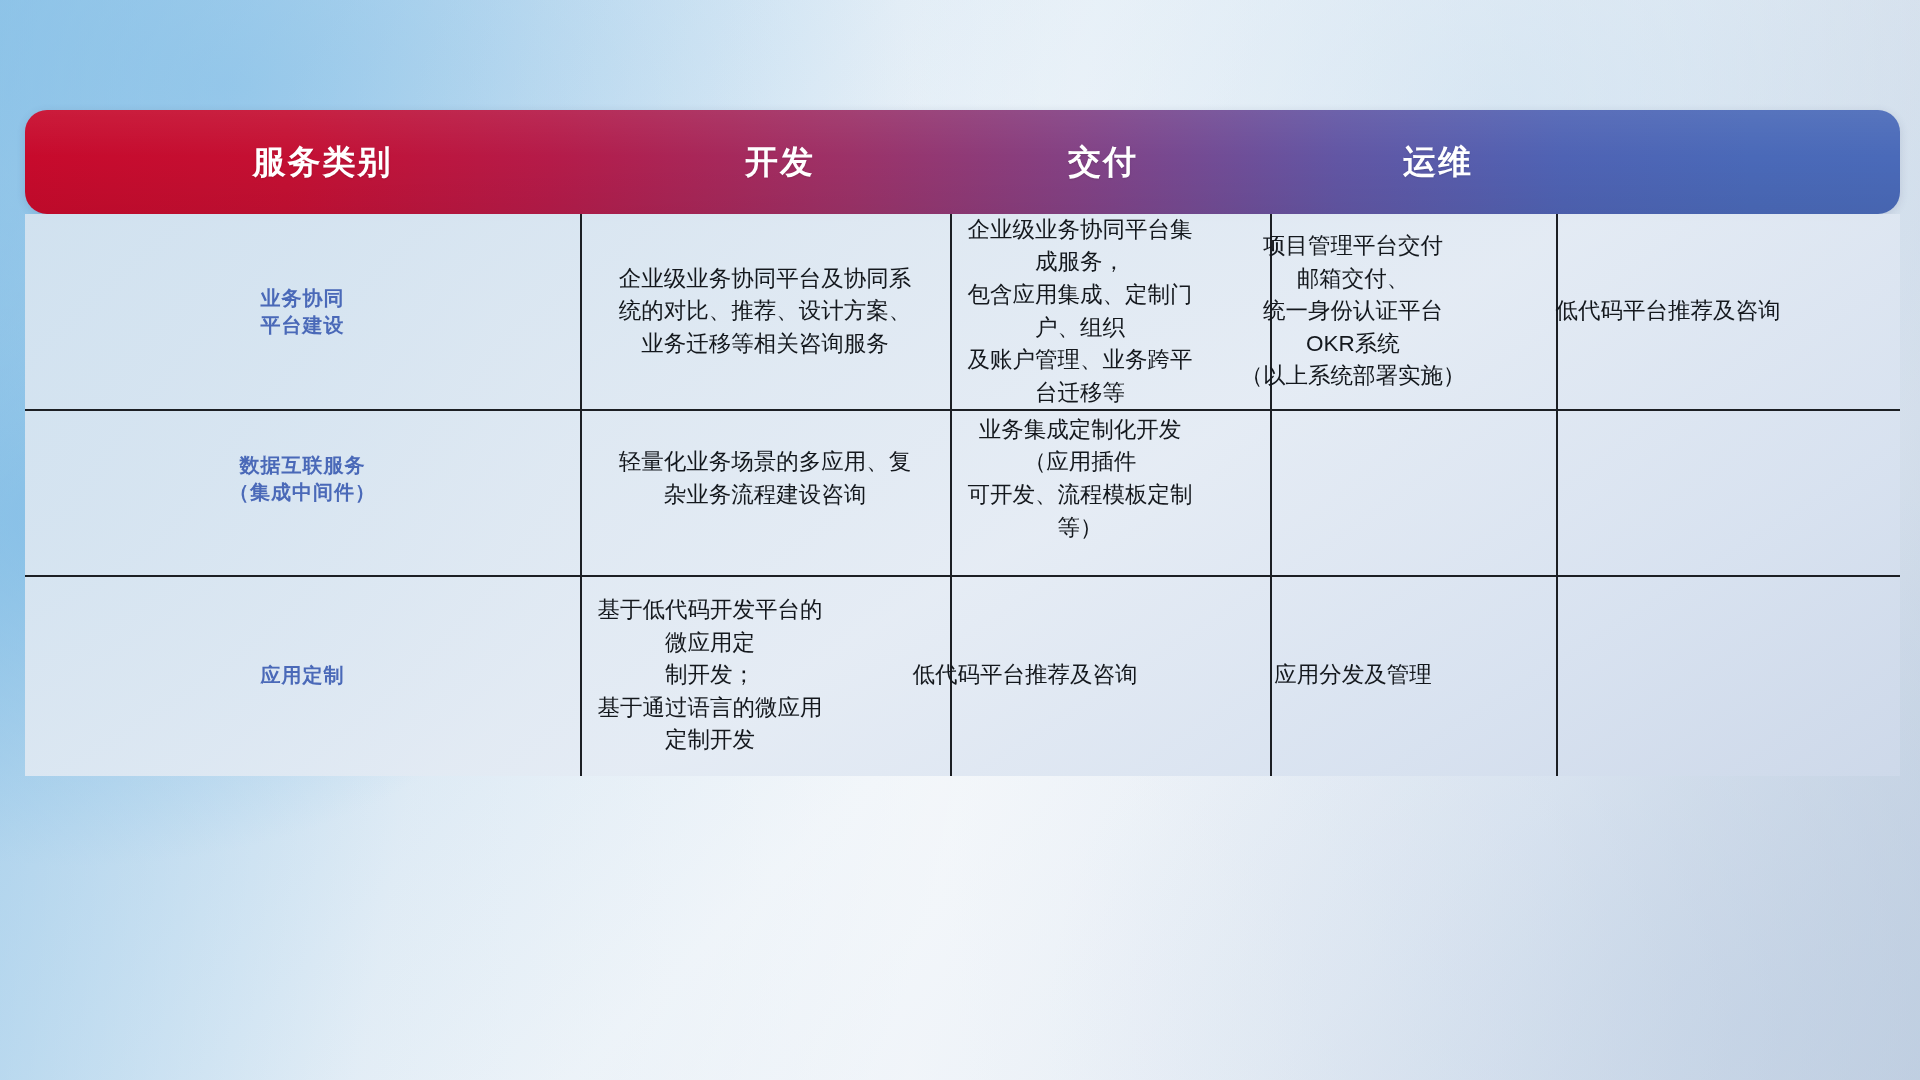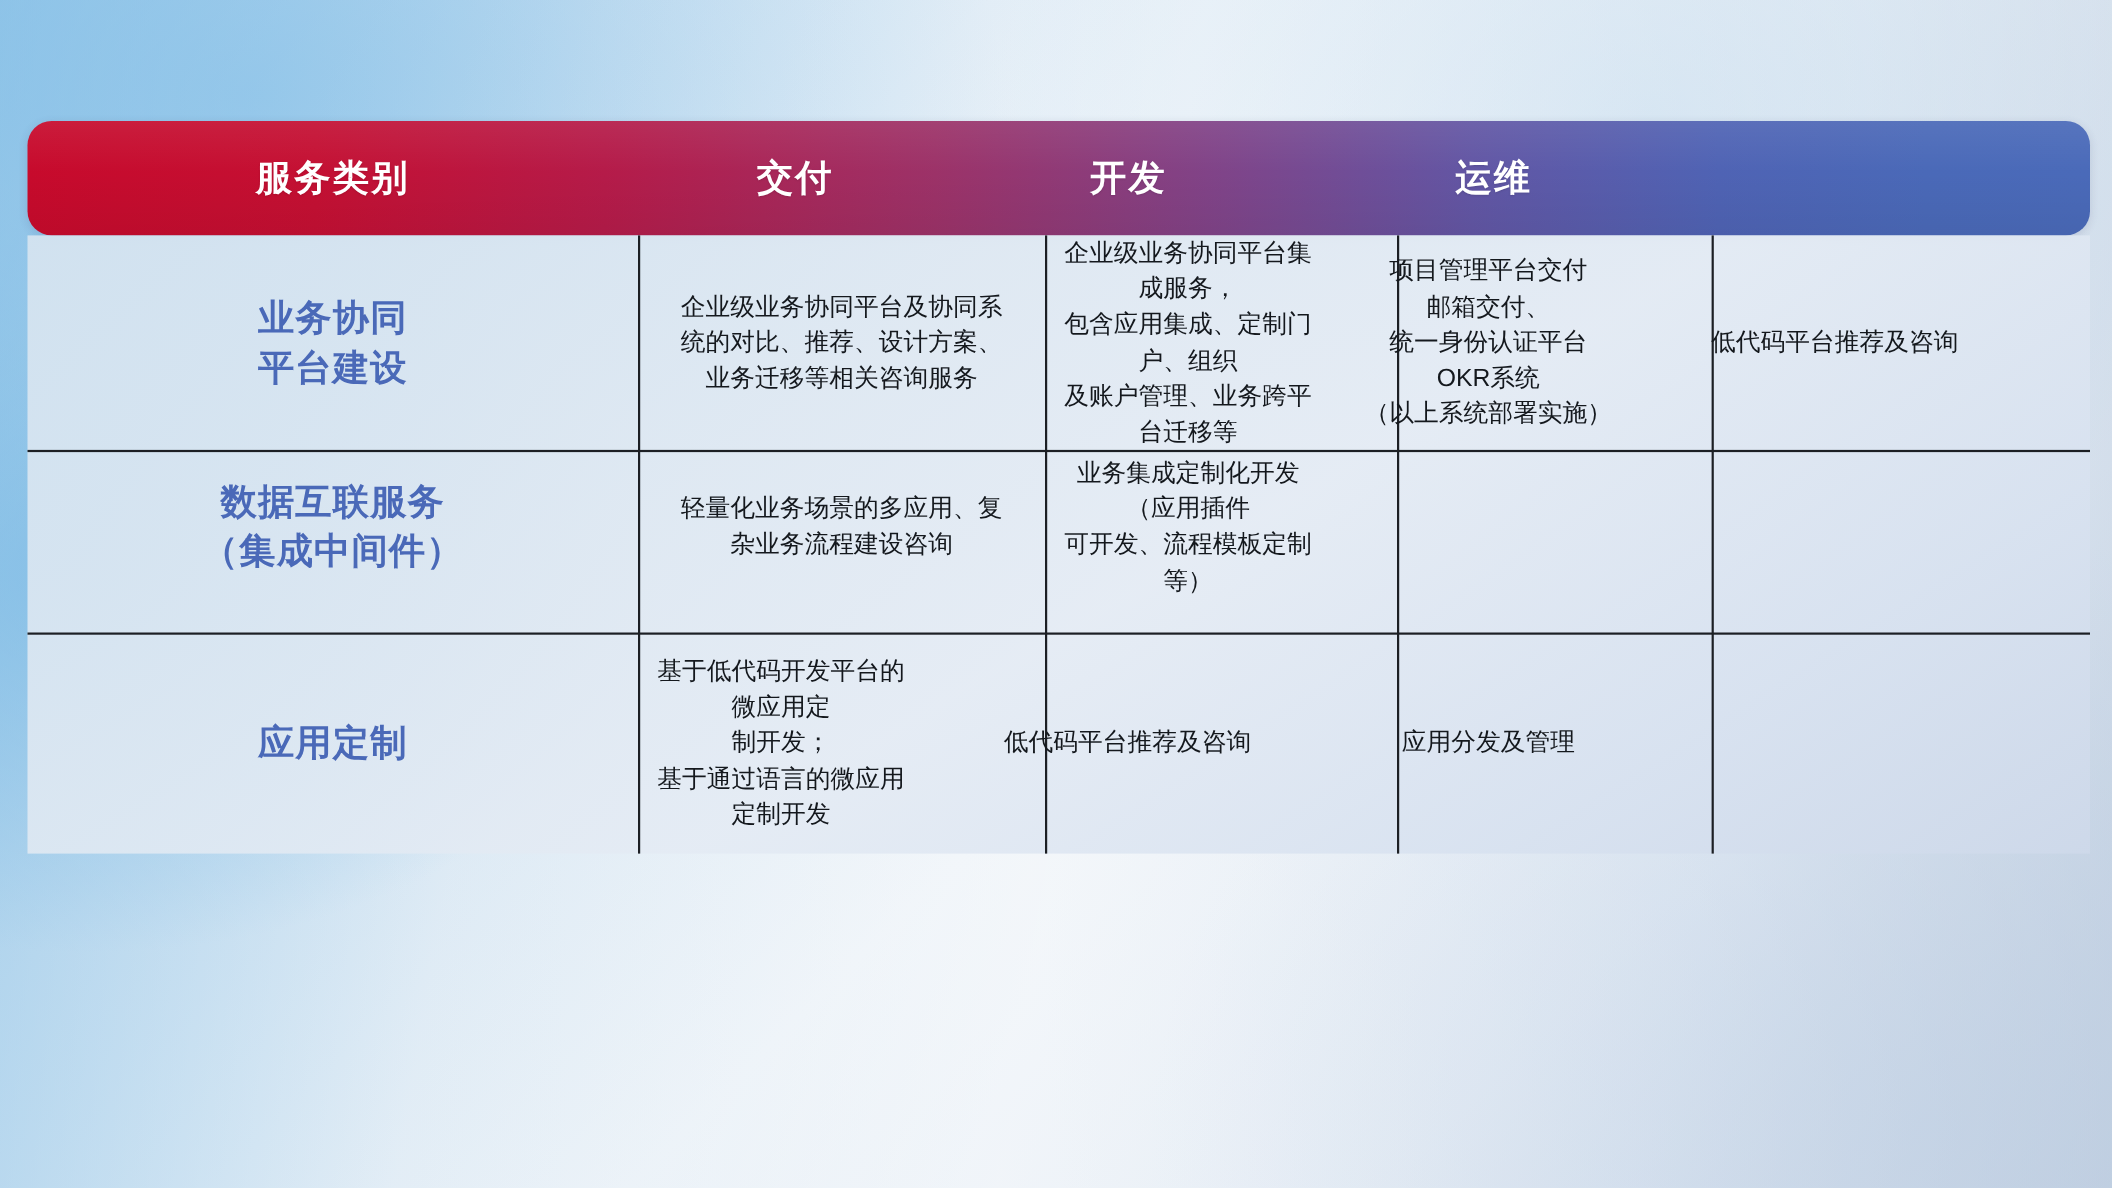--- a/index.html
+++ b/index.html
@@ -41,20 +41,21 @@
   .table-header::after{
     content:""; position:absolute; inset:0;
     background:linear-gradient(180deg, rgba(255,255,255,0.07) 0%, rgba(255,255,255,0) 45%, rgba(0,0,0,0.05) 100%);
     pointer-events:none;
   }
   .th {
     color:#ffffff; font-weight:bold; font-size:33px;
     letter-spacing:2px; text-align:center;
     position:relative; z-index:2;
     text-shadow:0 1px 2px rgba(0,0,0,0.12);
+    margin-left:20px;
   }
 
   .table-body {
     position:absolute; left:0; top:104px; width:100%; height:562px;
     background:linear-gradient(150deg,
        rgba(214,228,240,0.92) 0%,
        rgba(222,232,242,0.92) 30%,
        rgba(228,235,244,0.9) 55%,
        rgba(216,226,240,0.92) 80%,
        rgba(206,217,234,0.92) 100%);
@@ -75,21 +76,21 @@
     position:absolute; top:0; width:2px; height:562px;
     background:#1c1f24;
   }
 
   .cell {
     display:flex; align-items:center; justify-content:center;
     padding:6px 14px; text-align:center;
     color:#14181d; font-size:22.5px; line-height:1.45;
   }
   .cell.label {
-    color:#4a69b8; font-weight:bold; font-size:33px;
+    color:#4a69b8; font-weight:bold; font-size:20px;
     line-height:1.35; letter-spacing:1px;
   }
   .cell.empty { }
 
   
   .c0 { width:555px; }   
   .c1 { width:370px; }   
   .c2 { width:260px; }   
   .c3 { width:286px; }   
   .c4 { width:344px; }   
@@ -104,22 +105,22 @@
 </style>
 </head>
 <body>
 
 <div id="bg-wash"></div>
 
 <div class="table-card">
 
   <div class="table-header">
     <div class="th c0">服务类别</div>
+    <div class="th c2">开发</div>
     <div class="th c3">交付</div>
-    <div class="th c2">开发</div>
     <div class="th c4">运维</div>
   </div>
 
   <div class="table-body">
 
     <div class="hline hline-1"></div>
     <div class="hline hline-2"></div>
 
     <div class="vline" style="left:555px;"></div>
     <div class="vline" style="left:925px;"></div>

